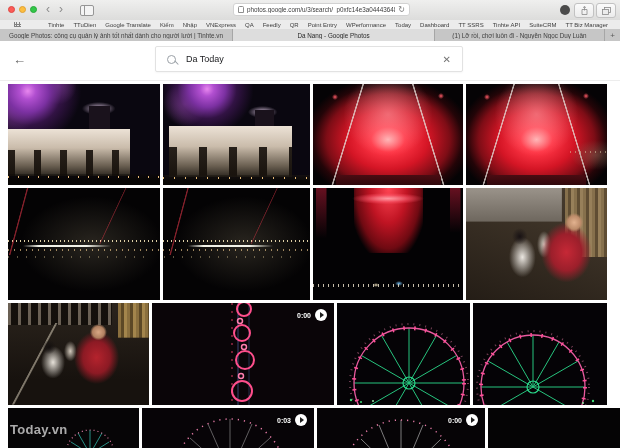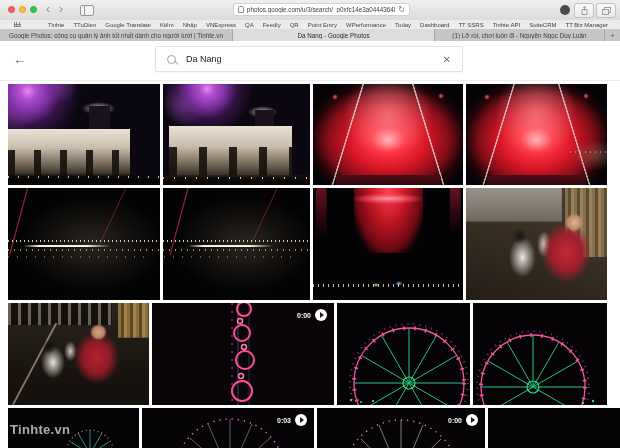--- a/index.html
+++ b/index.html
@@ -232,21 +232,21 @@
     </div>
   <div class="newtab">
       <span>+</span>
     </div>
 </div>
 
 <div class="gp-header">
   <span class="back">←</span>
   <div class="search">
     <span class="mag"></span>
-    <span class="sval">Da Nang</span>
+    <span class="sval">Da Today</span>
     <span class="clr">✕</span>
   </div>
 </div>
 
 <div class="grid">
 
   <div class="grow" style="height:101px;">
     <div class="ph parkA" style="width:152px;" role="img" aria-label="Night amusement park with purple-lit ferris wheel and white arched castle buildings"></div>
     <div class="ph parkB" style="width:147px;" role="img" aria-label="Night amusement park arches and purple ferris wheel, second angle"></div>
     <div class="ph gondola" style="width:150px;" role="img" aria-label="Red illuminated ferris wheel gondola close-up at night"></div>
@@ -378,13 +378,13 @@
       <div class="vb">
         <span class="t">0:00</span>
         <span class="p"></span>
       </div>
     </div>
 
     <div class="ph lampshot" style="width:132px;" role="img" aria-label="Night scene with bright lamp and ferris wheel edge"></div>
   </div>
 </div>
 
-<div class="watermark">Tinhte.vn</div>
+<div class="watermark">Today.vn</div>
 
 </body></html>

